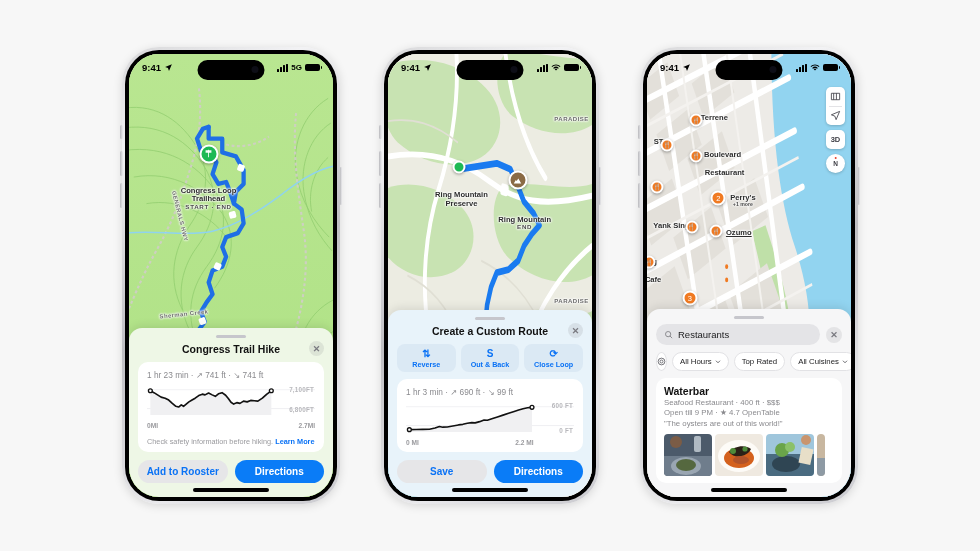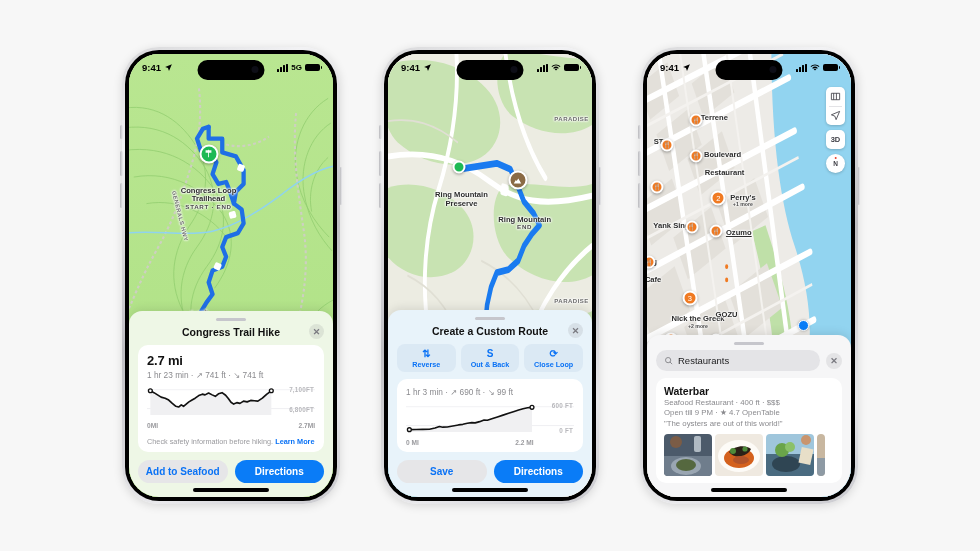--- a/index.html
+++ b/index.html
@@ -307,21 +307,20 @@
             <span class="di-cam"></span>
           </div>
 
         <div class="sheet sheet-green">
           <div class="grabber"></div>
           <div class="sheet-title">
             <span>Congress Trail Hike</span>
             <span class="close-x">✕</span>
           </div>
           <div class="card">
-            <div class="dist">2.7 mi</div>
             <div class="meta">1 hr 23 min · ↗ 741 ft · ↘ 741 ft</div>
             <div class="elev">
               <svg viewBox="0 0 200 44" preserveAspectRatio="none">
                 <line x1="0" y1="7" x2="200" y2="7" stroke="#ededf0" stroke-width="1"></line>
                 <line x1="0" y1="30" x2="200" y2="30" stroke="#ededf0" stroke-width="1"></line>
                 <path id="p1area" fill="#f0f0f2" d="M4.00,8.35 L8.27,10.60 L12.53,13.30 L16.80,16.00 L21.60,17.35 L25.87,19.60 L30.13,23.65 L34.40,27.25 L37.60,28.15 L40.80,25.45 L43.47,27.25 L46.67,24.55 L49.87,21.85 L53.60,19.60 L57.33,17.35 L61.60,14.20 L65.87,12.40 L69.07,13.30 L73.33,11.05 L77.60,13.30 L81.33,15.10 L85.07,11.95 L89.33,10.60 L93.60,13.75 L96.80,17.80 L100.00,22.30 L103.20,24.55 L106.93,22.75 L110.67,23.65 L114.93,20.95 L119.20,21.85 L123.47,20.05 L127.73,20.50 L132.00,20.95 L137.33,17.35 L142.67,12.40 L148.00,8.35 L148.00,38 L4.00,38 Z"></path>
                 <path id="p1line" fill="none" stroke="#111" stroke-width="2" stroke-linejoin="round" stroke-linecap="round" d="M4.00,8.35 L8.27,10.60 L12.53,13.30 L16.80,16.00 L21.60,17.35 L25.87,19.60 L30.13,23.65 L34.40,27.25 L37.60,28.15 L40.80,25.45 L43.47,27.25 L46.67,24.55 L49.87,21.85 L53.60,19.60 L57.33,17.35 L61.60,14.20 L65.87,12.40 L69.07,13.30 L73.33,11.05 L77.60,13.30 L81.33,15.10 L85.07,11.95 L89.33,10.60 L93.60,13.75 L96.80,17.80 L100.00,22.30 L103.20,24.55 L106.93,22.75 L110.67,23.65 L114.93,20.95 L119.20,21.85 L123.47,20.05 L127.73,20.50 L132.00,20.95 L137.33,17.35 L142.67,12.40 L148.00,8.35"></path>
                 <circle id="p1c0" r="2.3" fill="#fff" stroke="#111" stroke-width="1.6" cx="4" cy="8.350000000000001"></circle>
                 <circle id="p1c1" r="2.3" fill="#fff" stroke="#111" stroke-width="1.6" cx="148" cy="8.350000000000001"></circle>
               </svg>
@@ -331,21 +330,21 @@
             <div class="elev-ax">
               <span>0MI</span>
               <span>2.7MI</span>
             </div>
             <div class="safety">
               <span>Check safety information before hiking.</span>
               <a href="#">Learn More</a>
             </div>
           </div>
           <div class="actions">
-            <button class="act act-sec">Add to Seafood</button>
+            <button class="act act-sec">Add to Rooster</button>
             <button class="act act-pri">Directions</button>
           </div>
         </div>
         <div class="home-ind"></div>
       </div>
     </div>
   </div>
 
   <div class="phone">
     <div class="btn-side btn-left" style="top:78px;height:14px;"></div>
@@ -732,20 +731,43 @@
           <div class="grabber"></div>
           <div class="searchrow">
             <div class="searchbox">
               <svg width="9" height="9" viewBox="0 0 24 24" fill="none" stroke="#8a8a8e" stroke-width="2.6">
                   <circle cx="11" cy="11" r="7"></circle>
                   <path d="M16.5 16.5 21 21" stroke-linecap="round"></path>
                 </svg>
               <span class="search-val">Restaurants</span>
             </div>
             <span class="close-x" style="position:static;width:16px;height:16px;font-size:9px;background:rgba(120,120,128,.14);">✕</span>
+          </div>
+          <div class="chips">
+            <div class="chip round">
+              <svg width="9" height="9" viewBox="0 0 24 24" fill="none" stroke="#3c3c43" stroke-width="1.8">
+                  <circle cx="12" cy="12" r="9"></circle>
+                  <circle cx="12" cy="12" r="4"></circle>
+                </svg>
+            </div>
+            <div class="chip">
+              <span>All Hours</span>
+              <svg width="6" height="6" viewBox="0 0 24 24" fill="none" stroke="#3c3c43" stroke-width="3" stroke-linecap="round" stroke-linejoin="round">
+                  <path d="m5 8 7 7 7-7"></path>
+                </svg>
+            </div>
+            <div class="chip">
+              <span>Top Rated</span>
+            </div>
+            <div class="chip">
+              <span>All Cuisines</span>
+              <svg width="6" height="6" viewBox="0 0 24 24" fill="none" stroke="#3c3c43" stroke-width="3" stroke-linecap="round" stroke-linejoin="round">
+                  <path d="m5 8 7 7 7-7"></path>
+                </svg>
+            </div>
           </div>
           <div class="card" style="padding:7px 8px 7px;">
             <div class="place-name">Waterbar</div>
             <div class="place-line">Seafood Restaurant · 400 ft · $$$</div>
             <div class="place-line">Open till 9 PM · ★ 4.7 OpenTable</div>
             <div class="place-line">"The oysters are out of this world!"</div>
             <div class="photos">
               <div class="photo">
                 <svg viewBox="0 0 48 42" preserveAspectRatio="none">
                     <rect width="48" height="42" fill="#4c5a6a"></rect>

